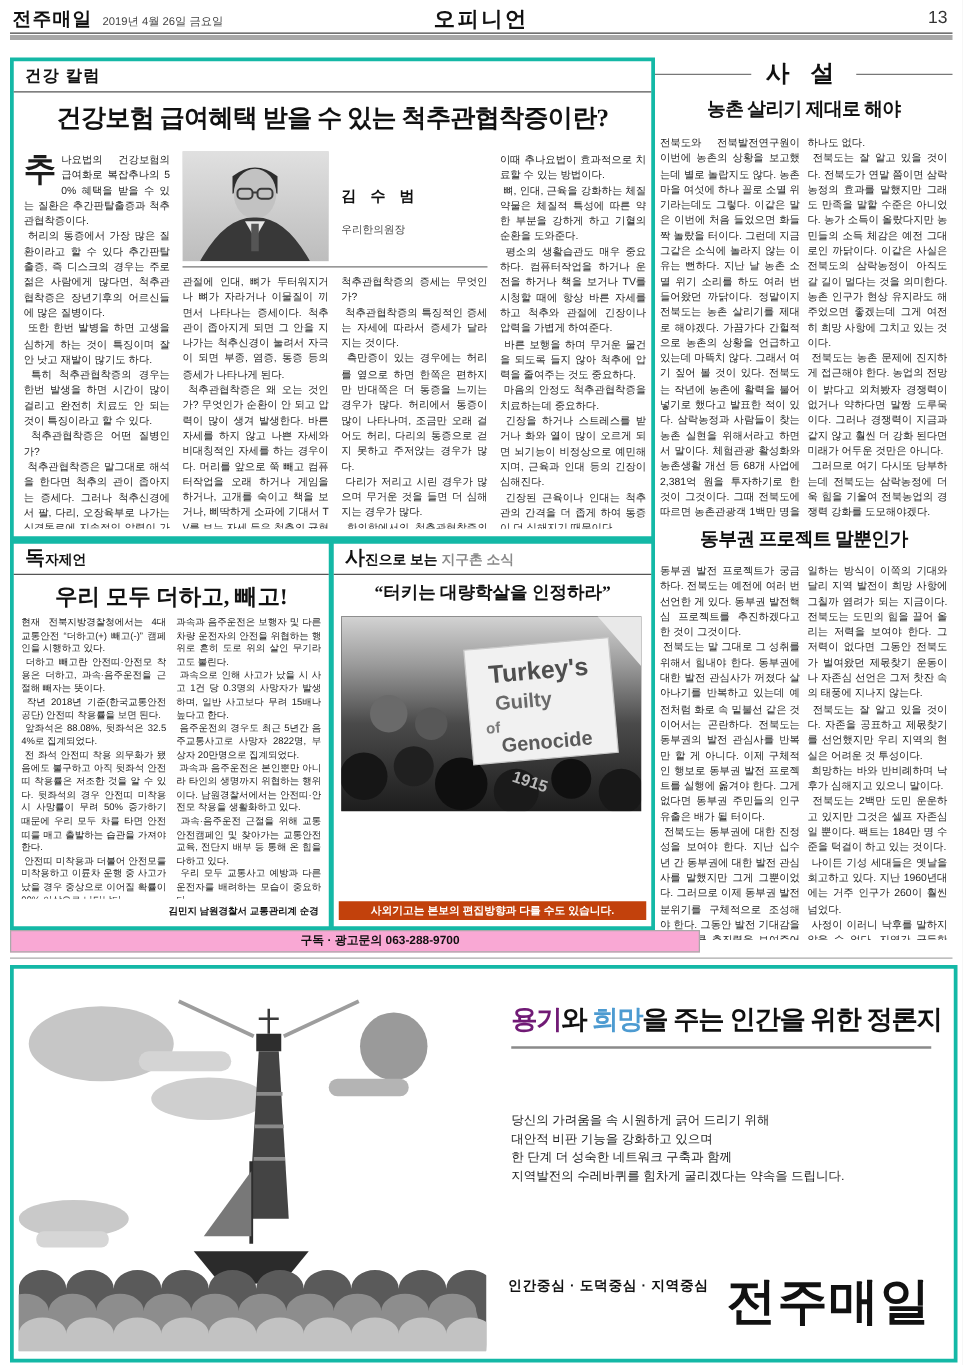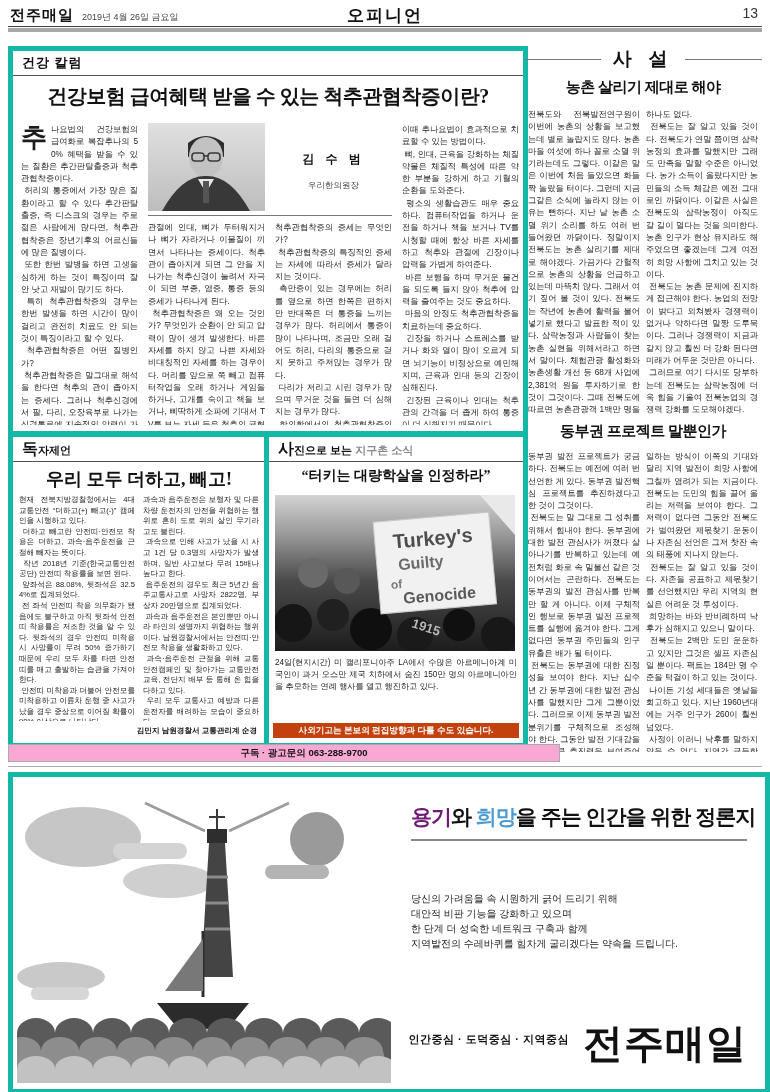--- a/index.html
+++ b/index.html
@@ -9,21 +9,21 @@
 
   
   .hdr-brand{position:absolute;left:10px;top:6px;font-size:15px;font-weight:bold;letter-spacing:1px;}
   .hdr-date{position:absolute;left:82px;top:11px;font-size:9px;color:#444;}
   .hdr-section{position:absolute;left:0;right:0;top:4px;text-align:center;font-size:17px;font-weight:bold;letter-spacing:2px;}
   .hdr-page{position:absolute;right:12px;top:5px;font-size:14px;color:#333;}
   .rule-thin{position:absolute;left:8px;right:8px;top:26px;height:1px;background:#444;}
   .rule-thick{position:absolute;left:8px;right:8px;top:28px;height:4px;background:#a8a8a8;}
 
   
-  .box{position:absolute;border:5px solid #14b8a6;background:#fff;}
+  .box{position:absolute;border:3px solid #14b8a6;background:#fff;}
   .sec-label{height:24px;line-height:24px;padding:0 9px;border-bottom:1px solid #555;font-weight:bold;white-space:nowrap;overflow:hidden;}
   .sec-label .big{font-size:16px;}
   .sec-label .small{font-size:11px;}
   .sec-label .accent{font-size:11px;color:#8a8a8a;}
 
   .body-txt{font-size:8.3px;line-height:12.3px;text-align:justify;white-space:pre-wrap;
             word-break:break-all;color:#1c1c1c;overflow:hidden;position:absolute;}
 
   
   #health{left:8px;top:46px;width:510px;height:380px;}
@@ -31,21 +31,21 @@
                     font-size:20px;font-weight:bold;letter-spacing:-0.5px;}
   #health .colwrap{position:absolute;left:8px;right:8px;top:72px;bottom:6px;}
   .hcol1{left:0;top:0;width:117px;bottom:0;}
   .hcol2{left:127px;top:98px;width:117px;bottom:0;}
   .hcol3{left:254px;top:98px;width:117px;bottom:0;}
   .hcol4{left:381px;top:0;width:117px;bottom:0;}
   .dropcap{float:left;font-size:26px;line-height:26px;font-weight:bold;padding:2px 4px 0 0;
            font-family:"Liberation Serif",serif;}
   .photo-frame{position:absolute;left:127px;top:0;width:117px;height:88px;overflow:hidden;background:#d6d6d6;}
   .photo-sep{position:absolute;left:127px;top:92px;width:244px;height:1px;background:#777;}
-  .byline-block{position:absolute;left:254px;top:0;width:117px;height:88px;text-align:center;}
+  .byline-block{position:absolute;left:254px;top:0;width:117px;height:88px;}
   .byline-name{margin-top:28px;font-size:12px;font-weight:bold;letter-spacing:4px;}
   .byline-title{margin-top:12px;font-size:8.5px;color:#444;}
 
   
   #editorial{position:absolute;left:524px;top:46px;width:238px;height:710px;}
   .ed-title{display:flex;align-items:center;height:26px;}
   .ed-title .line{flex:1;height:1px;background:#777;}
   .ed-title .txt{padding:0 12px;font-size:19px;font-weight:bold;letter-spacing:6px;}
   .ed-headline{position:absolute;left:0;right:0;text-align:center;font-size:15px;font-weight:bold;letter-spacing:-0.5px;}
   .ecol{width:112px;}
@@ -73,21 +73,21 @@
   
   #ad{left:8px;top:772px;width:752px;height:312px;}
   .ad-illu{position:absolute;left:4px;top:4px;width:374px;height:302px;}
   .ad-title{position:absolute;left:398px;right:16px;top:26px;font-size:21px;font-weight:bold;letter-spacing:-1px;white-space:nowrap;}
   .ad-title .c-courage{color:#701a75;}
   .ad-title .c-hope{color:#4d9bd1;}
   .ad-rule{position:absolute;left:398px;right:18px;top:62px;height:2px;background:#8a8a8a;}
   .ad-par{position:absolute;left:398px;right:10px;top:84px;font-size:10px;line-height:15px;
           white-space:pre-wrap;color:#222;}
   .ad-par p{margin:0 0 11px 0;white-space:pre-wrap;}
-  .ad-footer{position:absolute;right:18px;bottom:26px;display:flex;align-items:center;gap:14px;}
+  .ad-footer{position:absolute;right:18px;bottom:26px;display:flex;align-items:flex-start;gap:14px;}
   .ad-slogan{font-size:11px;font-weight:bold;padding-bottom:8px;letter-spacing:0.5px;}
   .ad-logo{font-size:40px;font-weight:bold;letter-spacing:1px;line-height:1;}
 </style>
 </head>
 <body>
 
 <div class="page">
 
   <div class="hdr-brand">전주매일</div>
   <div class="hdr-date">2019년 4월 26일 금요일</div>
@@ -228,21 +228,20 @@
           <rect x="102" y="22" width="116" height="92" fill="#f1f1f1" stroke="#c9c9c9"></rect>
           <text x="160" y="50" text-anchor="middle" font-family="Liberation Sans, sans-serif" font-size="20" font-weight="bold" fill="#4e4e4e">Turkey's</text>
           <text x="146" y="72" text-anchor="middle" font-family="Liberation Sans, sans-serif" font-size="16" font-weight="bold" fill="#6a6a6a">Guilty</text>
           <text x="120" y="90" text-anchor="middle" font-family="Liberation Sans, sans-serif" font-size="12" font-weight="bold" fill="#7a7a7a">of</text>
           <text x="162" y="106" text-anchor="middle" font-family="Liberation Sans, sans-serif" font-size="16" font-weight="bold" fill="#5a5a5a">Genocide</text>
         </g>
         <text x="136" y="132" transform="rotate(18 136 132)" font-family="Liberation Sans, sans-serif" font-size="13" font-weight="bold" fill="#b9b9b9">1915</text>
       </svg>
     </div>
 
-    <div class="wcaption">24일(현지시간) 미 캘리포니아주 LA에서 수많은 아르메니아계 미국인이 과거 오스만 제국 치하에서 숨진 150만 명의 아르메니아인을 추모하는 연례 행사를 열고 행진하고 있다.</div>
     <div class="notice-bar">사외기고는 본보의 편집방향과 다를 수도 있습니다.</div>
   </div>
 
   <div class="subscribe">구독 · 광고문의 063-288-9700</div>
   <div class="rule-mid"></div>
 
   <div class="box" id="ad">
     <div class="ad-illu">
       <svg width="374" height="302" viewBox="0 0 374 302">
         <ellipse cx="66" cy="56" rx="58" ry="30" fill="#c6c6c6"></ellipse>

